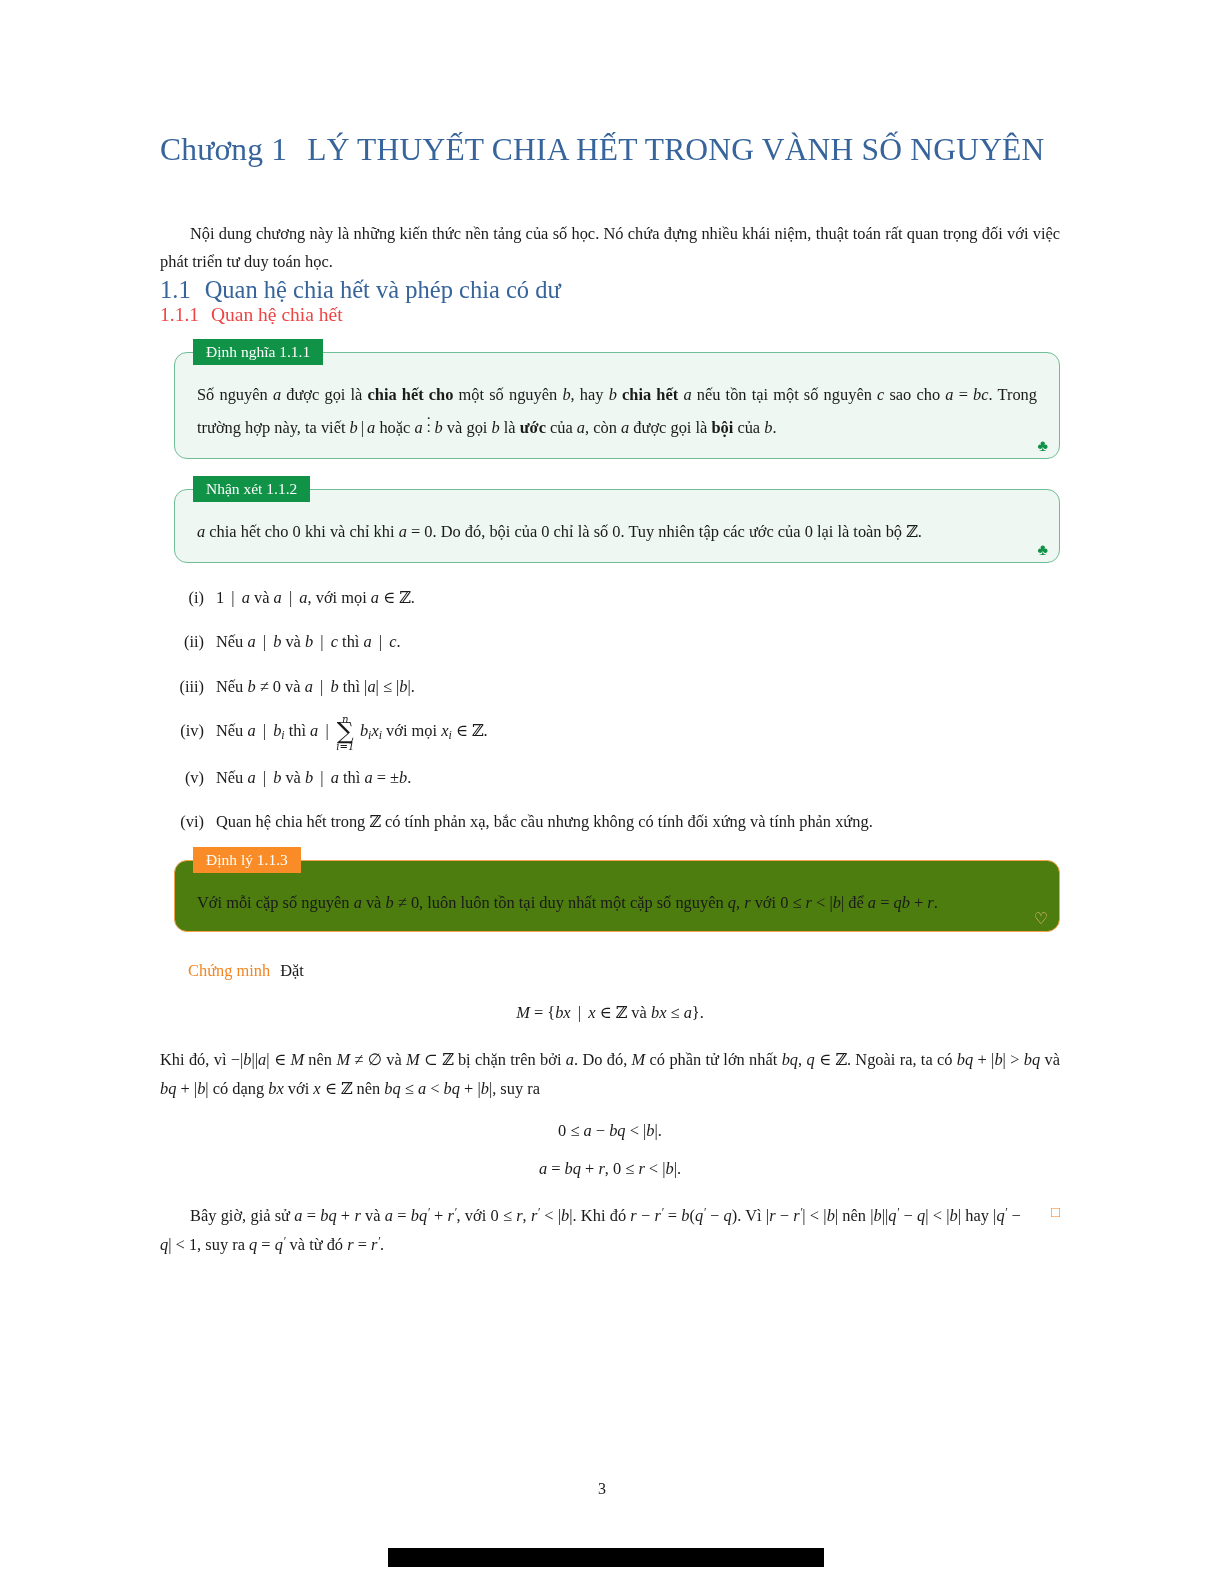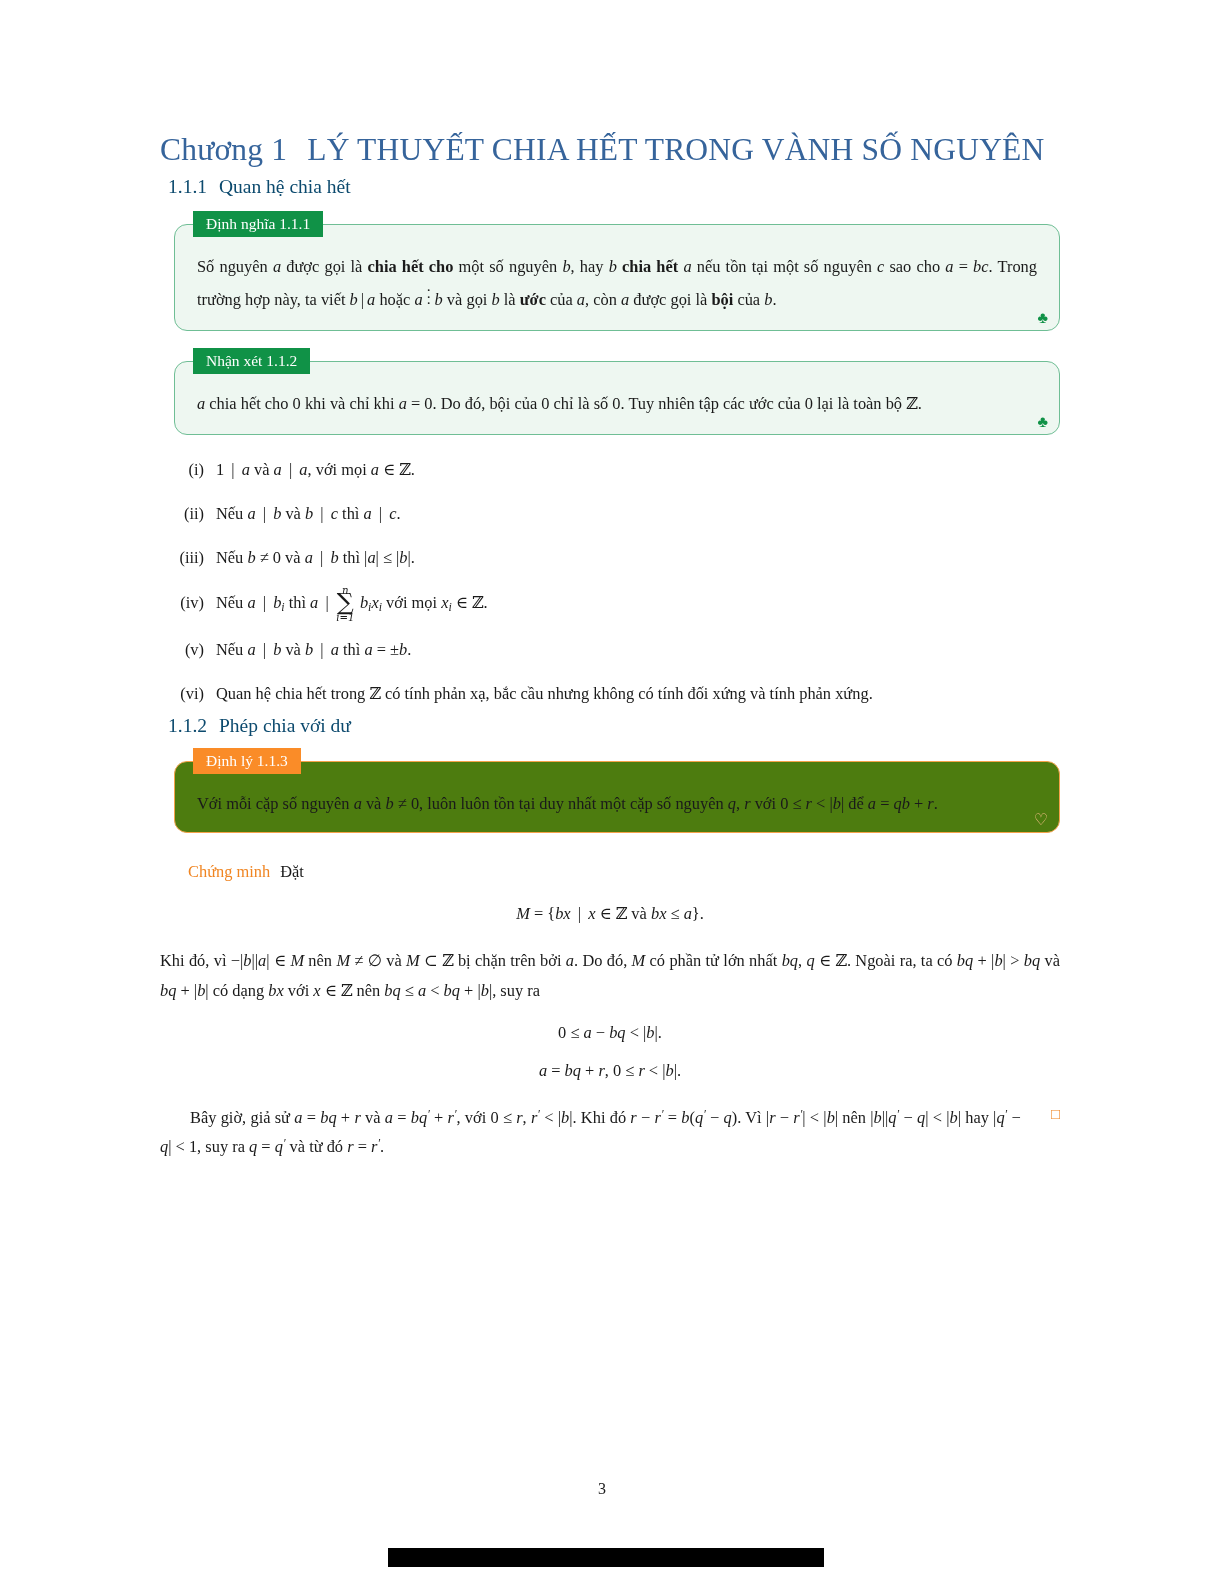--- a/index.html
+++ b/index.html
@@ -47,24 +47,24 @@
 
   
   h2.sec {
     color: #36649B;
     font-size: 24.5px;
     font-weight: normal;
     margin: 0;
     padding: 0;
   }
   h3.subsec {
-    color: #0c4a6e;
+    color: #ef4444;
     font-size: 19.5px;
     font-weight: normal;
-    margin: 8px;
+    margin: 0;
     padding: 0;
   }
   .sec-1-1  { margin-top: 42px; }
   .sec-1-1-1{ margin-top: 28px; }
   .sec-1-1-2{ margin-top: 42px; }
 
   .sec .num  { margin-right: 14px; }
   .subsec .num { margin-right: 12px; }
 
   
@@ -220,21 +220,25 @@
 </head>
 <body>
 
 <div class="page">
   <div class="content">
 
     <div class="chapter-title">
       <span class="chap-word">Chương 1</span><span>LÝ THUYẾT CHIA HẾT TRONG VÀNH SỐ NGUYÊN</span>
     </div>
 
-
+    <p class="body-par indent intro">Nội dung chương này là những kiến thức nền tảng của số học. Nó chứa đựng nhiều khái niệm, thuật toán rất quan trọng đối với việc phát triển tư duy toán học.</p>
+
+    <h2 class="sec sec-1-1">
+      <span class="num">1.1</span><span>Quan hệ chia hết và phép chia có dư</span>
+    </h2>
 
     <h3 class="subsec sec-1-1-1">
       <span class="num">1.1.1</span><span>Quan hệ chia hết</span>
     </h3>
 
     <div class="tbox green box-def">
       <div class="tbox-title">Định nghĩa 1.1.1</div>
       <div class="tbox-body">
         <span>Số nguyên </span><span class="mi">a</span><span> được gọi là </span><b>chia hết cho</b><span> một số nguyên </span><span class="mi">b</span><span>, hay </span><span class="mi">b</span> <b>chia hết</b> <span class="mi">a</span><span> nếu tồn tại một số nguyên </span><span class="mi">c</span><span> sao cho</span>
         <span class="mi">a</span> = <span class="mi">bc</span><span>. Trong trường hợp này, ta viết </span><span class="mi">b</span><span class="vbar">|</span><span class="mi">a</span><span> hoặc </span><span class="mi">a</span><span class="divdots"><span>.</span><span>.</span><span>.</span></span><span class="mi">b</span><span> và gọi </span><span class="mi">b</span><span> là </span><b>ước</b><span> của </span><span class="mi">a</span><span>, còn </span><span class="mi">a</span><span> được gọi là </span><b>bội</b><span> của </span><span class="mi">b</span>.
@@ -278,23 +282,20 @@
         <div class="enum-text">Nếu <span class="mi">a</span> <span class="vbar">|</span> <span class="mi">b</span> và <span class="mi">b</span> <span class="vbar">|</span> <span class="mi">a</span> thì <span class="mi">a</span> = ±<span class="mi">b</span>.</div>
       </div>
 
       <div class="enum-row">
         <div class="enum-label">(vi)</div>
         <div class="enum-text">Quan hệ chia hết trong <span class="bb">ℤ</span> có tính phản xạ, bắc cầu nhưng không có tính đối xứng và tính phản xứng.</div>
       </div>
 
     </div>
 
-    <h3 class="subsec sec-1-1-2">
-      <span class="num">1.1.2</span><span>Phép chia với dư</span>
-    </h3>
 
     <div class="tbox orange box-thm">
       <div class="tbox-title">Định lý 1.1.3</div>
       <div class="tbox-body">
         Với mỗi cặp số nguyên <span class="mi">a</span> và <span class="mi">b</span> ≠ 0, luôn luôn tồn tại duy nhất một cặp số nguyên <span class="mi">q</span>, <span class="mi">r</span> với 0 ≤ <span class="mi">r</span> &lt; |<span class="mi">b</span>| để <span class="mi">a</span> = <span class="mi">qb</span> + <span class="mi">r</span>.
       </div>
       <div class="tbox-mark">♡</div>
     </div>
 
     <p class="proof-par" style="margin-top:24px;margin-left:28px;">

